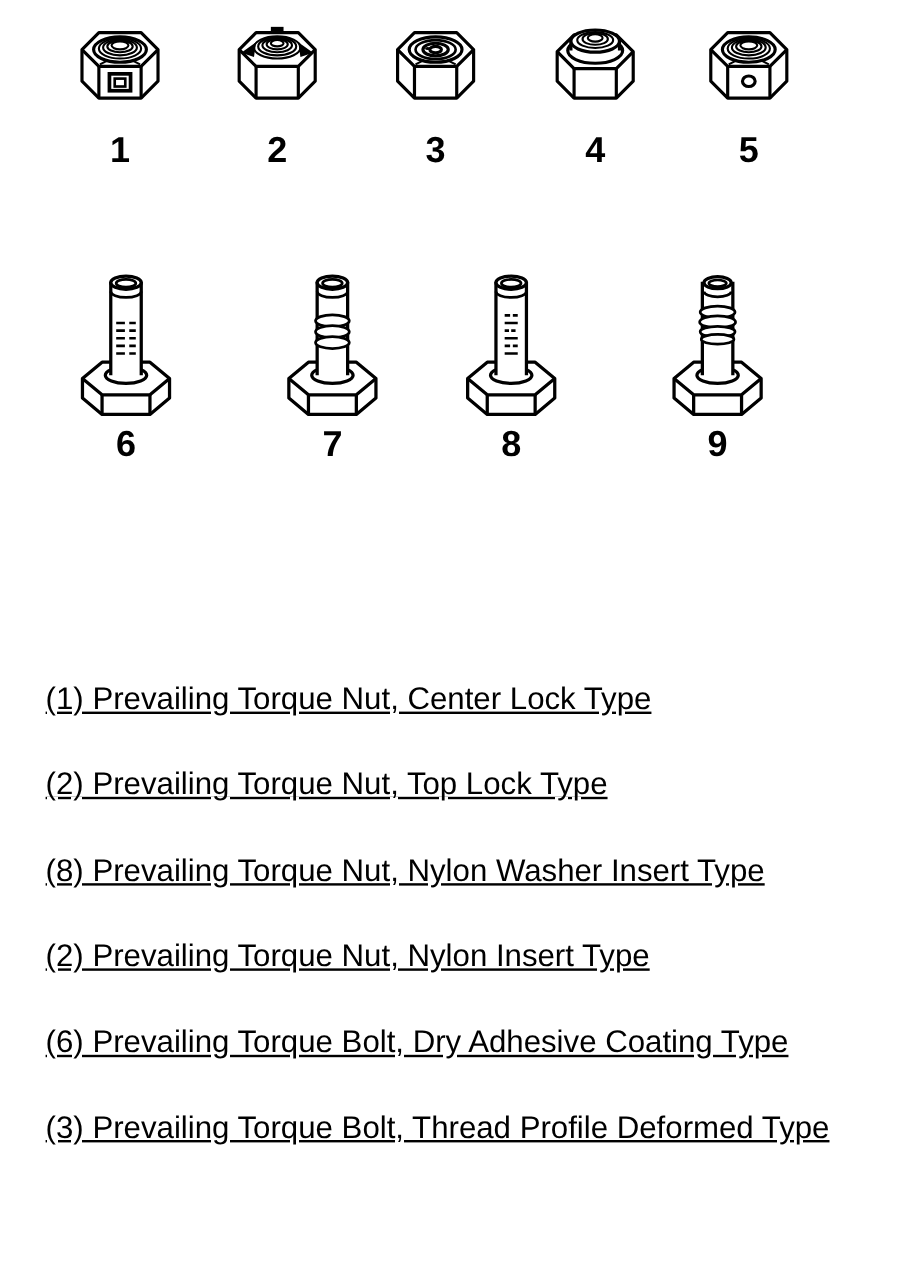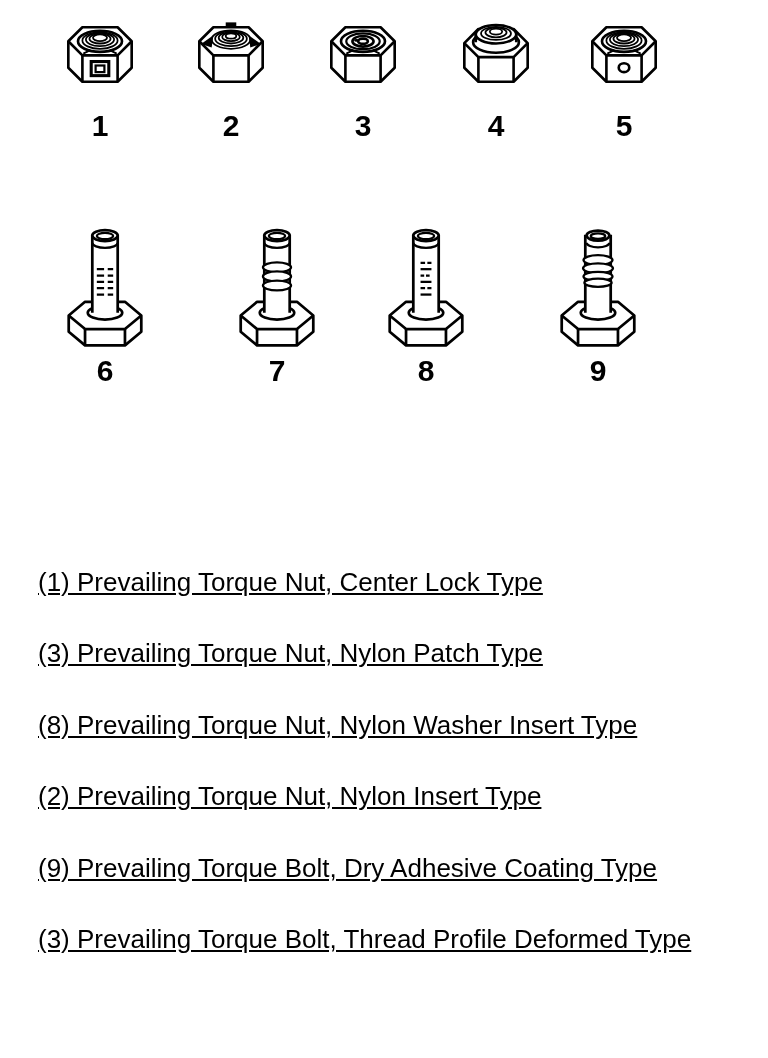--- a/index.html
+++ b/index.html
@@ -216,20 +216,20 @@
         <path d="M42.5,23 A12.5,5 0 0 0 67.5,23" stroke="#000" stroke-width="2.5" fill="none"></path>
         <ellipse cx="55" cy="15" rx="12.5" ry="5.5" fill="#fff" stroke="#000" stroke-width="3"></ellipse>
         <ellipse cx="55" cy="15.5" rx="8" ry="3" fill="none" stroke="#000" stroke-width="2.5"></ellipse>
       </svg>
       <figcaption class="fig-num">9</figcaption>
     </figure>
   </div>
 
   <div class="legend">
     <p>(1) Prevailing Torque Nut, Center Lock Type</p>
-    <p>(3) Prevailing Torque Nut, Nylon Patch Type</p>
+    <p>(2) Prevailing Torque Nut, Top Lock Type</p>
     <p>(8) Prevailing Torque Nut, Nylon Washer Insert Type</p>
     <p>(2) Prevailing Torque Nut, Nylon Insert Type</p>
-    <p>(9) Prevailing Torque Bolt, Dry Adhesive Coating Type</p>
+    <p>(6) Prevailing Torque Bolt, Dry Adhesive Coating Type</p>
     <p>(3) Prevailing Torque Bolt, Thread Profile Deformed Type</p>
   </div>
 
 </div>
 
 </body></html>

